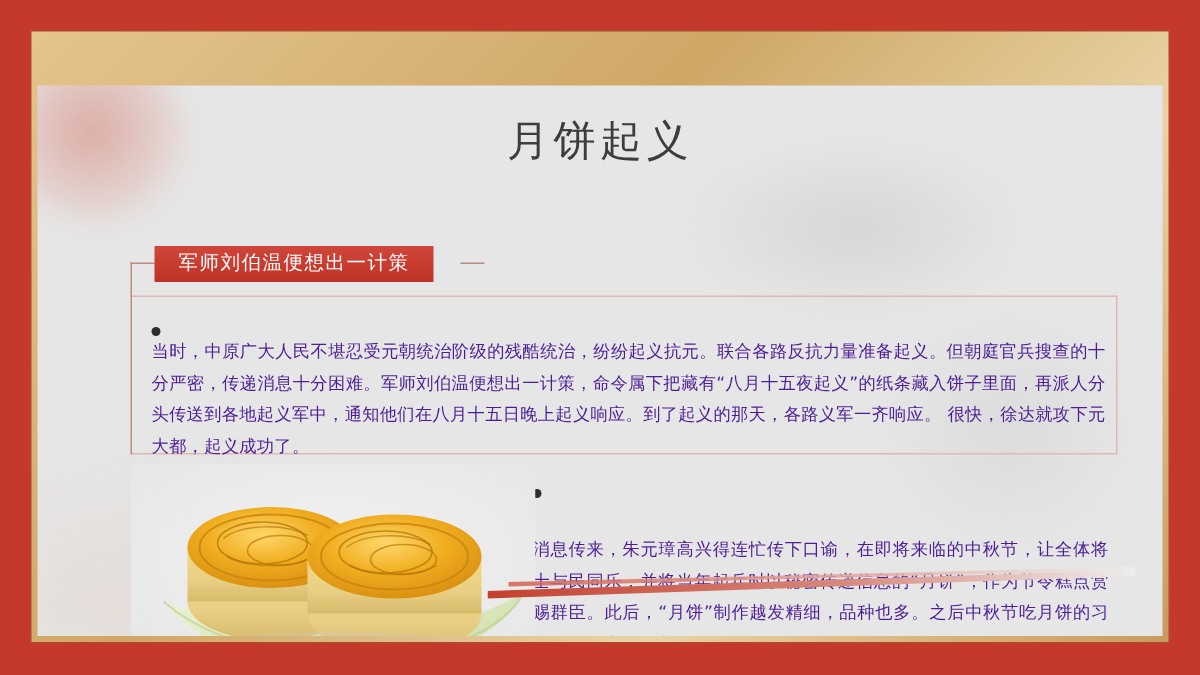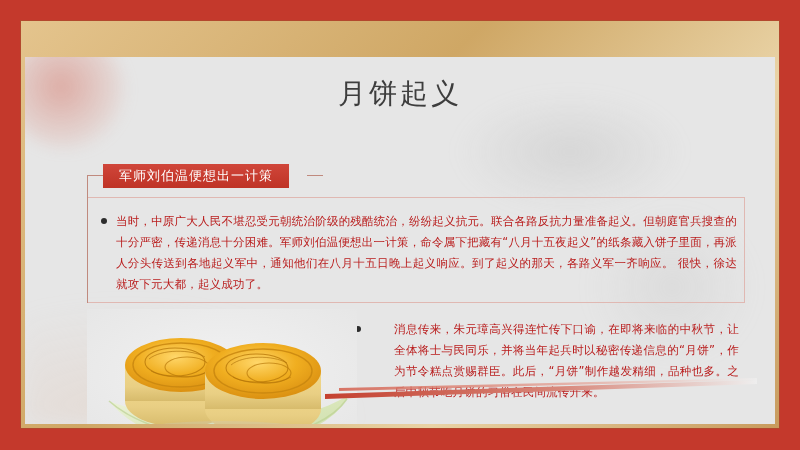--- a/index.html
+++ b/index.html
@@ -149,21 +149,22 @@
     border: 1px solid #e0b8b2;
     border-left: none;
     box-sizing: border-box;
   }
 
   
   .para {
     position: absolute;
     display: flex;
     align-items: flex-start;
-    color: #b91c1c;
+    color: #4c1d95;
+    flex-direction: column;
   }
   .bullet {
     flex: none;
     width: 6px;
     height: 6px;
     border-radius: 50%;
     background: #2d2d2d;
     margin-top: 7px;
     margin-right: 9px;
   }

